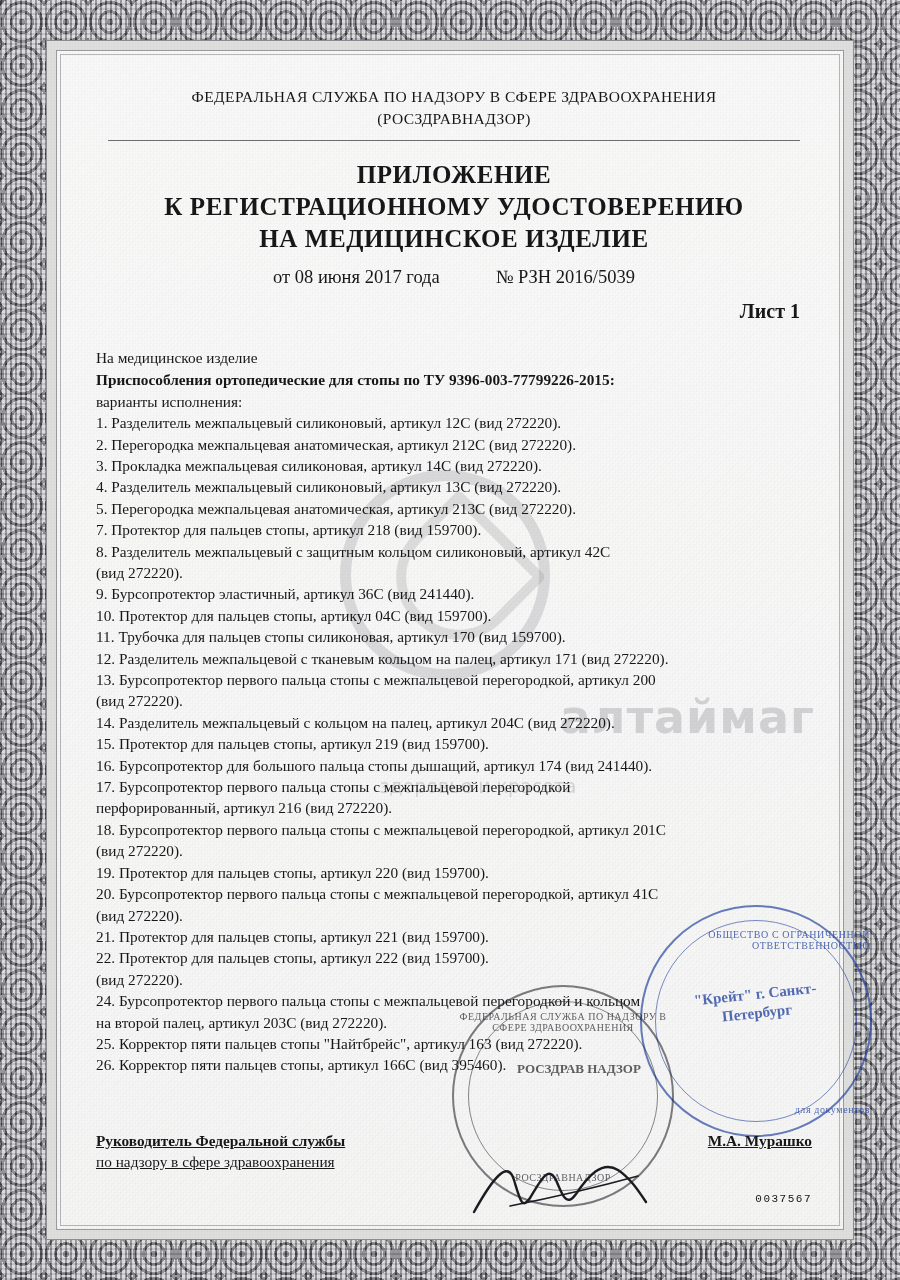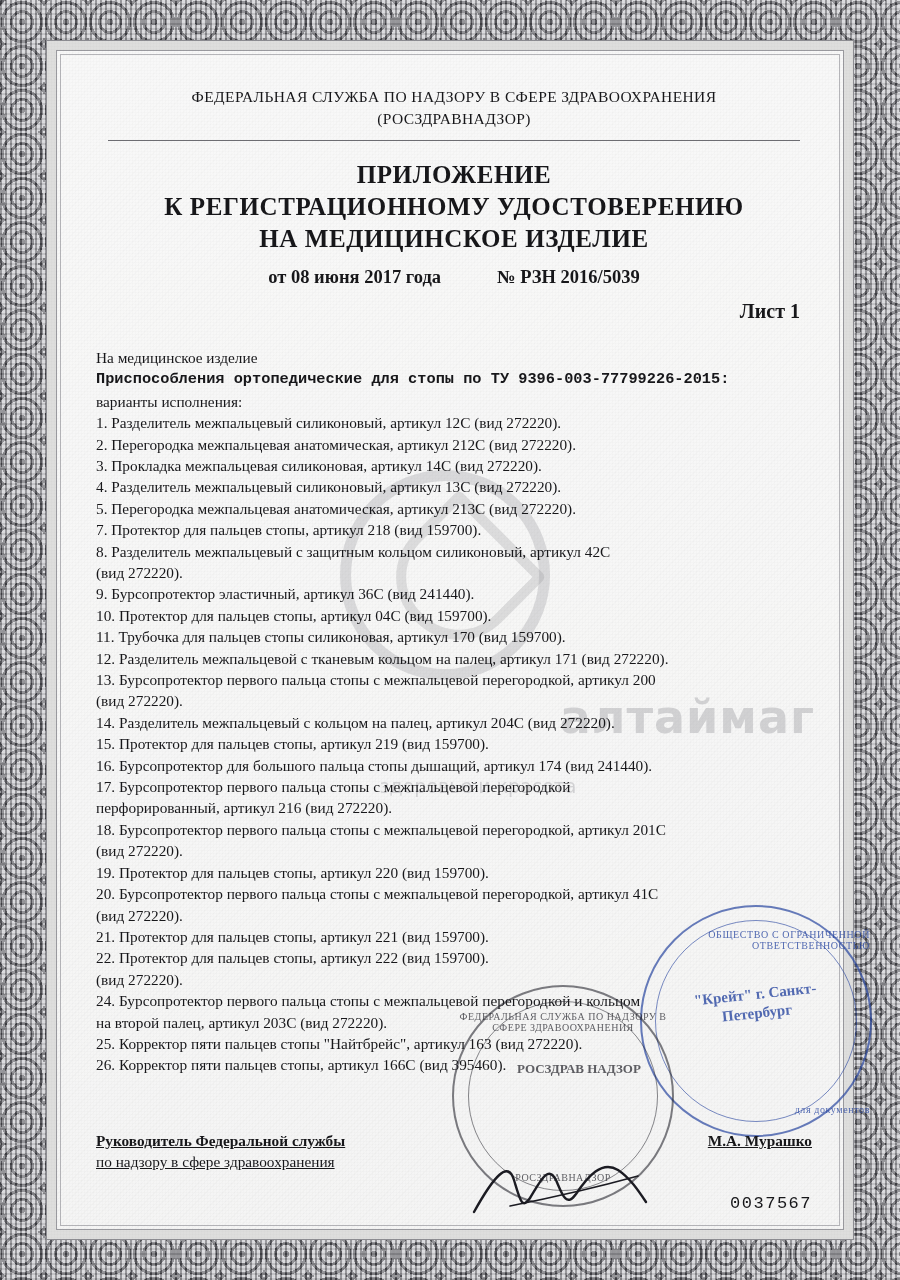--- a/index.html
+++ b/index.html
@@ -147,39 +147,39 @@
     font-weight: bold;
     font-size: 25px;
     line-height: 1.28;
     letter-spacing: .6px;
   }
   .doc-meta {
     margin-top: 12px;
     display: flex;
     justify-content: center;
     gap: 56px;
-    font-weight: bold;
+    font-weight: normal;
     font-size: 18.5px;
   }
   .sheet-no {
     margin-top: 12px;
     text-align: right;
     padding-right: 12px;
     font-weight: bold;
     font-size: 20px;
   }
 
   
   .body-block {
     margin-top: 24px;
     font-size: 15.3px;
     line-height: 1.40;
   }
   .body-block .lead { margin: 0 0 1px 0; }
-  .body-block .bold { font-weight: bold; font-family: Liberation Mono, monospace; }
+  .body-block .bold { font-weight: bold; }
   .body-block p { margin: 0; }
   .item { margin: 0; }
 
   
   .footer {
     position: absolute;
     left: 96px;
     top: 1130px;
     width: 716px;
     font-size: 15.3px;
@@ -191,21 +191,21 @@
     justify-content: space-between;
     align-items: flex-start;
     text-decoration: underline;
   }
   .signer { font-weight: bold; }
   .doc-number {
     position: absolute;
     right: 0;
     top: 62px;
     font-family: "Liberation Mono", monospace;
-    font-size: 17px;
+    font-size: 11px;
     letter-spacing: 1.5px;
   }
 
   
   .stamp {
     position: absolute;
     border-radius: 50%;
     pointer-events: none;
   }
   .stamp-blue {

